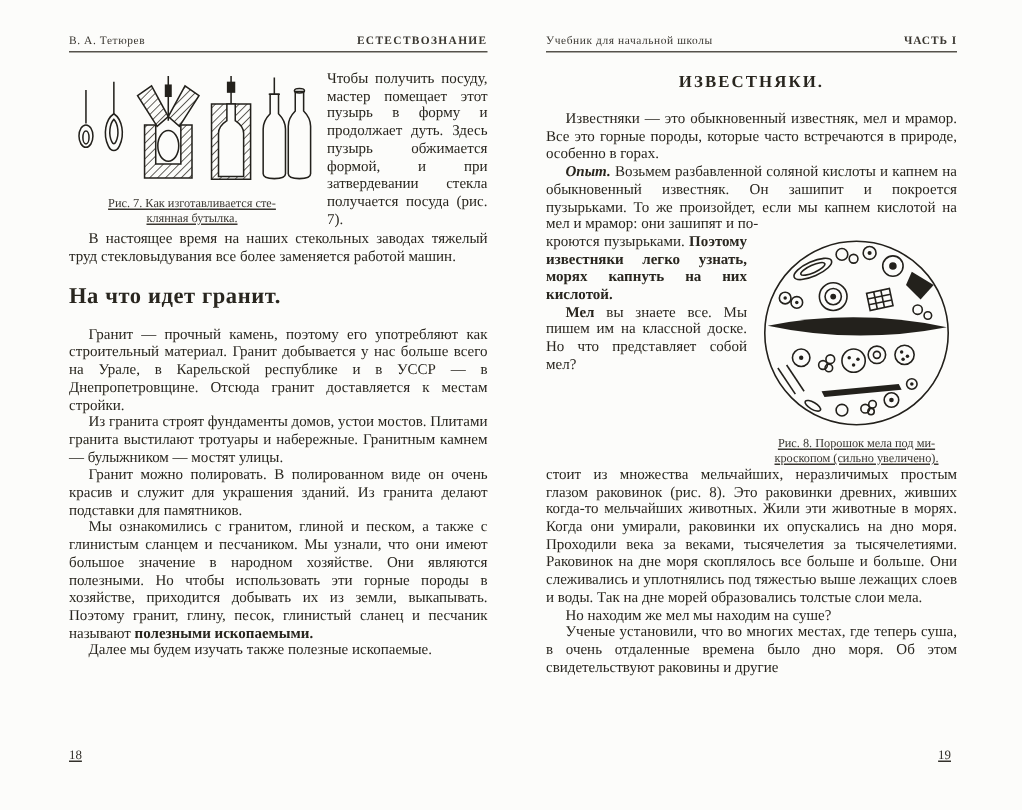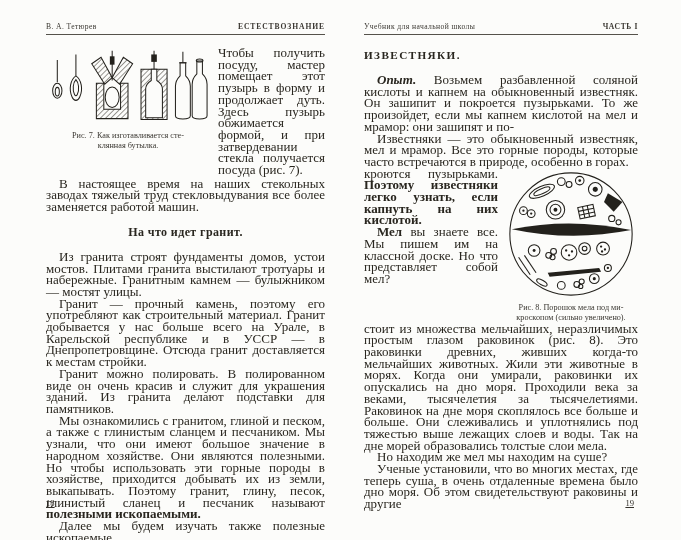--- a/index.html
+++ b/index.html
@@ -13,36 +13,36 @@
   .page-right{left:364px;width:274px;}
 
   .pg-header{display:flex;justify-content:space-between;align-items:flex-end;
     font-size:7.6px;letter-spacing:.4px;color:#3a3731;line-height:9px;}
   .pg-header .hdr-right{font-weight:bold;letter-spacing:.9px;}
   .page-right .pg-header .hdr-left{font-weight:normal;}
   .page-right .pg-header .hdr-right{font-weight:bold;letter-spacing:.6px;}
   .hdr-rule{border-bottom:1px solid #55524b;margin-top:3px;}
 
   p{margin:0;text-indent:13px;text-align:justify;
-    font-size:13px;line-height:11.7px;hyphens:auto;}
+    font-size:10px;line-height:11.7px;hyphens:auto;}
   .no-indent{text-indent:0;}
   b{font-weight:bold;}
   .lead-bi{font-weight:bold;font-style:italic;}
 
   .rowA{display:flex;gap:8px;margin-top:10px;margin-bottom:2px;}
   .fig7{width:164px;flex:0 0 164px;text-align:center;}
   .fig7 svg{display:block;margin:2px auto 4px auto;}
   .colA{flex:1;padding-top:2px;}
 
-  h3.sect{font-size:12px;font-weight:bold;text-align:center;
+  h3.sect{font-size:15px;font-weight:bold;text-align:left;
     letter-spacing:.4px;margin:12px 0 11px 0;}
-  h2.title{font-size:11.2px;font-weight:bold;text-align:left;
+  h2.title{font-size:11.2px;font-weight:bold;text-align:center;
     letter-spacing:1.4px;margin:14px 0 13px 0;}
 
-  .caption{font-size:8.2px;line-height:10px;color:#3a3731;text-align:center;}
+  .caption{font-size:8.2px;line-height:10px;color:#3a3731;text-align:center;text-decoration:underline;}
 
   .rowB{display:flex;gap:6px;}
   .colB{flex:0 0 134px;width:134px;}
   .figB{flex:1;text-align:center;}
   .figB svg{display:block;margin:0 auto 3px auto;}
 
   .pagenum{position:absolute;bottom:14px;font-size:8.6px;color:#33302a;text-decoration:underline;}
   .pagenum.pn-left{left:0;}
   .pagenum.pn-right{right:4px;}
 
@@ -104,44 +104,44 @@
       </div>
       <div class="colA">
         <p class="no-indent">Чтобы получить посуду, мастер помещает этот пузырь в форму и продолжает дуть. Здесь пузырь обжимается формой, и при затвердевании стекла получается посуда (рис. 7).</p>
       </div>
     </div>
 
     <p>В настоящее время на наших стекольных заводах тяжелый труд стекловыдувания все более заменяется работой машин.</p>
 
     <h3 class="sect">На что идет гранит.</h3>
 
+    <p>Гранит — прочный камень, поэтому его употребляют как строительный материал. Гранит добывается у нас больше всего на Урале, в Карельской республике и в УССР — в Днепропетровщине. Отсюда гранит доставляется к местам стройки.</p>
     <p>Из гранита строят фундаменты домов, устои мостов. Плитами гранита выстилают тротуары и набережные. Гранитным камнем — булыжником — мостят улицы.</p>
-    <p>Гранит — прочный камень, поэтому его употребляют как строительный материал. Гранит добывается у нас больше всего на Урале, в Карельской республике и в УССР — в Днепропетровщине. Отсюда гранит доставляется к местам стройки.</p>
     <p>Гранит можно полировать. В полированном виде он очень красив и служит для украшения зданий. Из гранита делают подставки для памятников.</p>
     <p><span>Мы ознакомились с гранитом, глиной и песком, а также с глинистым сланцем и песчаником. Мы узнали, что они имеют большое значение в народном хозяйстве. Они являются полезными. Но чтобы использовать эти горные породы в хозяйстве, приходится добывать их из земли, выкапывать. Поэтому гранит, глину, песок, глинистый сланец и песчаник называют </span><b>полезными ископаемыми.</b></p>
     <p>Далее мы будем изучать также полезные ископаемые.</p>
 
     <div class="pagenum pn-left">18</div>
   </div>
 
   <div class="page page-right">
     <div class="pg-header">
       <span class="hdr-left">Учебник для начальной школы</span>
       <span class="hdr-right">ЧАСТЬ I</span>
     </div>
     <div class="hdr-rule"></div>
 
     <h2 class="title">ИЗВЕСТНЯКИ.</h2>
 
+    <p>Известняки — это обыкновенный известняк, мел и мрамор. Все это горные породы, которые часто встречаются в природе, особенно в горах.</p>
     <p><span class="lead-bi">Опыт.</span><span> Возьмем разбавленной соляной кислоты и капнем на обыкновенный известняк. Он зашипит и покроется пузырьками. То же произойдет, если мы капнем кислотой на мел и мрамор: они зашипят и по-</span></p>
-    <p>Известняки — это обыкновенный известняк, мел и мрамор. Все это горные породы, которые часто встречаются в природе, особенно в горах.</p>
 
     <div class="rowB">
       <div class="colB">
-        <p class="no-indent"><span>кроются пузырьками. </span><b>Поэтому известняки легко узнать, если капнуть на них кислотой.</b></p>
+        <p class="no-indent"><span>кроются пузырьками. </span><b>Поэтому известняки легко узнать, морях капнуть на них кислотой.</b></p>
         <p><b>Мел</b><span> вы знаете все. Мы пишем им на классной доске. Но что представляет собой мел?</span></p>
       </div>
       <div class="figB">
         <svg width="132" height="132" viewBox="0 0 136 136">
           <circle class="ink" cx="68" cy="68" r="63" stroke-width="1.4"></circle>
 
           <g transform="rotate(-24 38 24)">
             <ellipse class="ink" cx="38" cy="24" rx="14" ry="5"></ellipse>
             <ellipse class="ink" cx="38" cy="24" rx="9" ry="2.6"></ellipse>
           </g>

